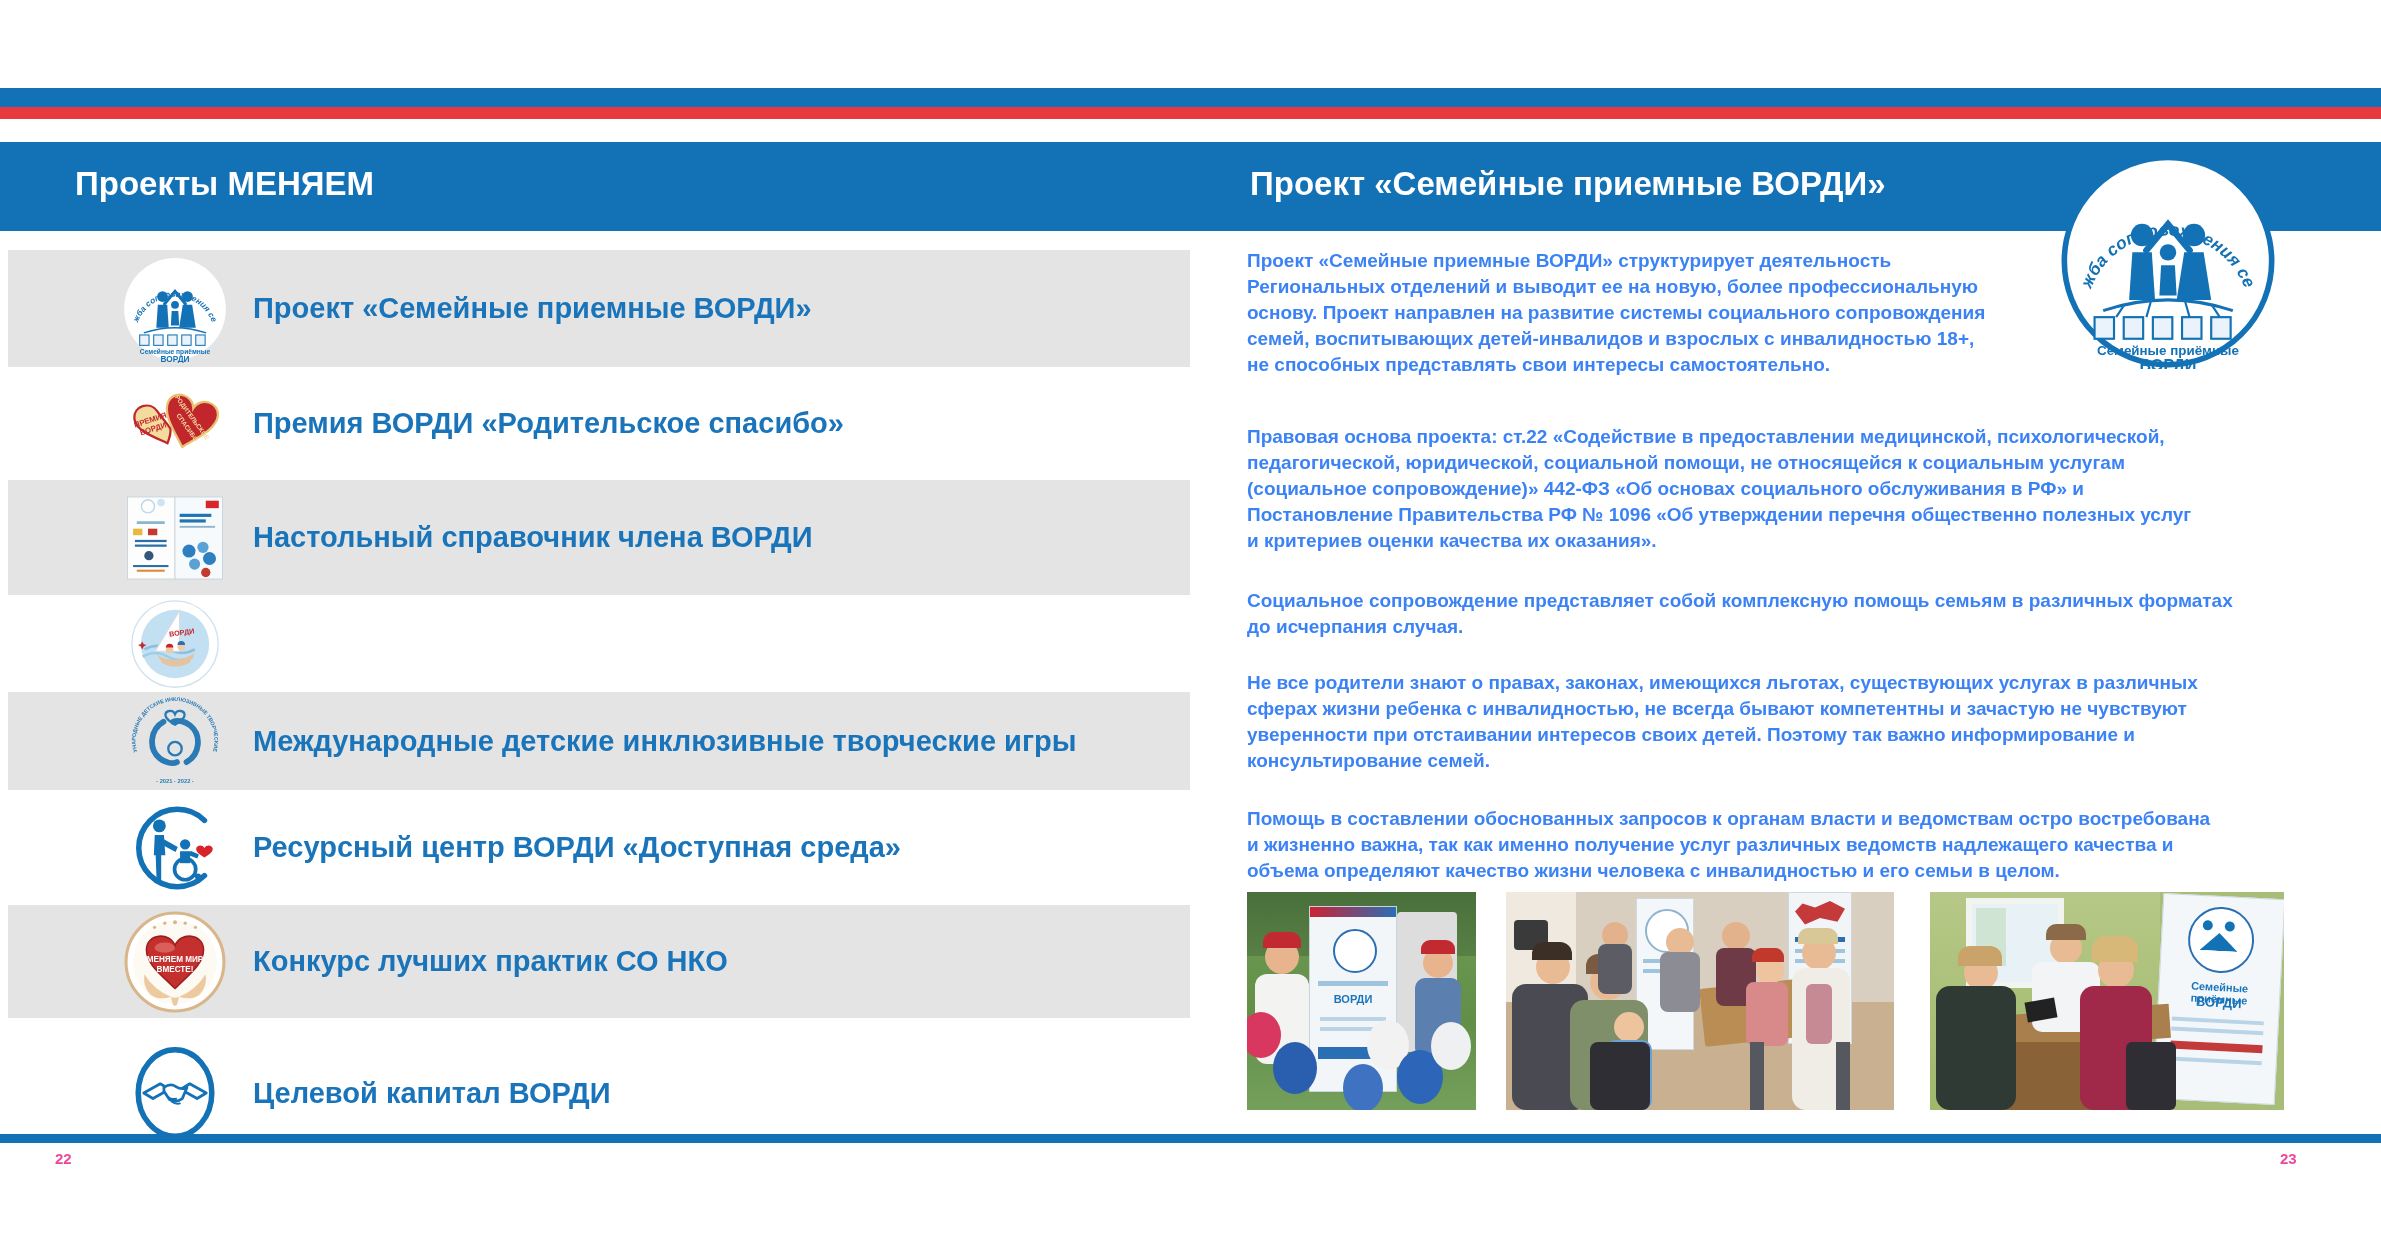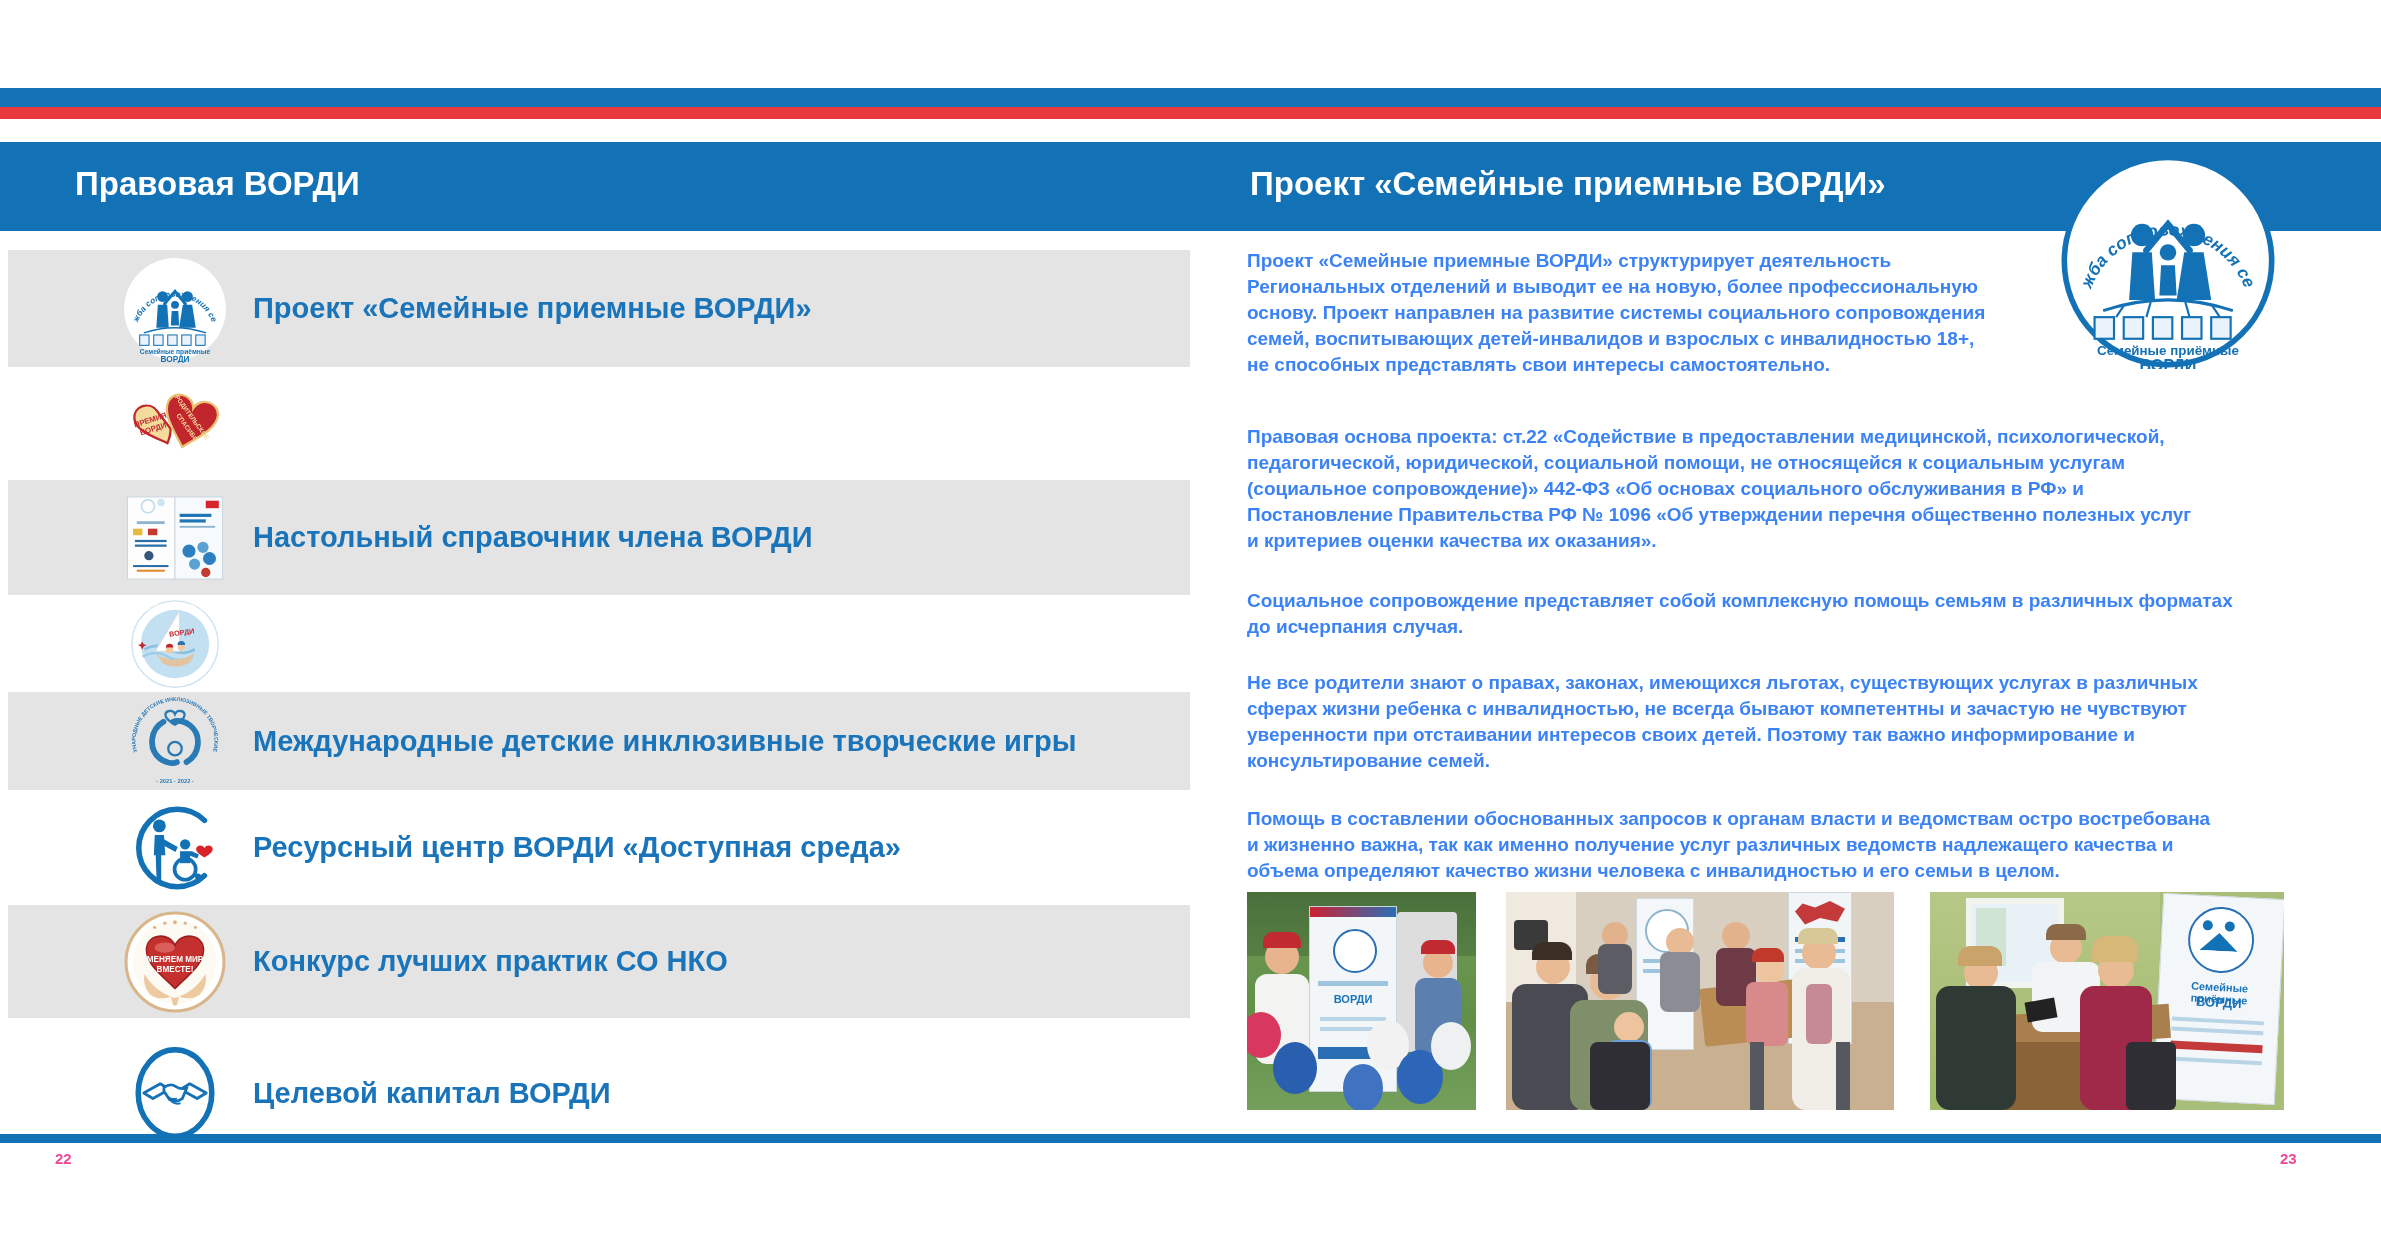--- a/index.html
+++ b/index.html
@@ -35,21 +35,21 @@
 </style>
 </head>
 <body>
 
 <div id="stage">
 
   <div class="stripe-blue"></div>
   <div class="stripe-red"></div>
 
   <div class="band"></div>
-  <div class="band-title" id="title-left">Правовая ВОРДИ</div>
+  <div class="band-title" id="title-left">Проекты МЕНЯЕМ</div>
   <div class="band-title" id="title-right">Проект «Семейные приемные ВОРДИ»</div>
 
   <svg class="big-logo" viewBox="0 0 100 100">
     <circle cx="50" cy="50" r="48" fill="#ffffff" stroke="#1371b5" stroke-width="2.6"></circle>
     <path id="famArcB" d="M14,64 A38,38 0 0 1 86,64" fill="none"></path>
     <text font-size="8" font-weight="bold" fill="#1371b5" font-style="italic">
       <textPath href="#famArcB" startOffset="50%" text-anchor="middle">Служба сопровождения семей</textPath>
     </text>
     <g fill="#1371b5">
       <circle cx="38" cy="38" r="5.2"></circle>
@@ -115,20 +115,21 @@
             <text x="35" y="45" text-anchor="middle" font-size="8.5" font-weight="bold" fill="#c2262d">ПРЕМИЯ</text>
             <text x="35" y="55" text-anchor="middle" font-size="8.5" font-weight="bold" fill="#c2262d">ВОРДИ</text>
           </g>
           <g transform="rotate(16 75 50)">
             <path d="M75,32 C71,18 50,18 47,32 C44,47 62,62 75,76 C88,62 106,47 103,32 C100,18 79,18 75,32 Z" fill="#c2262d" stroke="#e8c270" stroke-width="2.5"></path>
             <text x="75" y="44" text-anchor="middle" font-size="7" font-weight="bold" fill="#f2db9d" transform="rotate(38 75 44)">РОДИТЕЛЬСКОЕ</text>
             <text x="73" y="56" text-anchor="middle" font-size="7" font-weight="bold" fill="#f2db9d" transform="rotate(38 73 56)">СПАСИБО</text>
           </g>
         </svg>
       </div>
+      <div class="label">Премия ВОРДИ «Родительское спасибо»</div>
     </div>
 
     <div class="row gray" style="height:115px;">
       <div class="logo-box">
         <svg width="118" height="96" viewBox="0 0 118 96">
           <rect x="8" y="4" width="51" height="88" fill="#fdfdfd" stroke="#c9d4dc" stroke-width="1"></rect>
           <rect x="59" y="4" width="51" height="88" fill="#f6fafd" stroke="#c9d4dc" stroke-width="1"></rect>
           <circle cx="30" cy="14" r="7" fill="none" stroke="#bcd8ea" stroke-width="1.5"></circle>
           <circle cx="44" cy="10" r="4" fill="#cde4f2"></circle>
           <rect x="92" y="8" width="14" height="8" fill="#d8242b"></rect>

